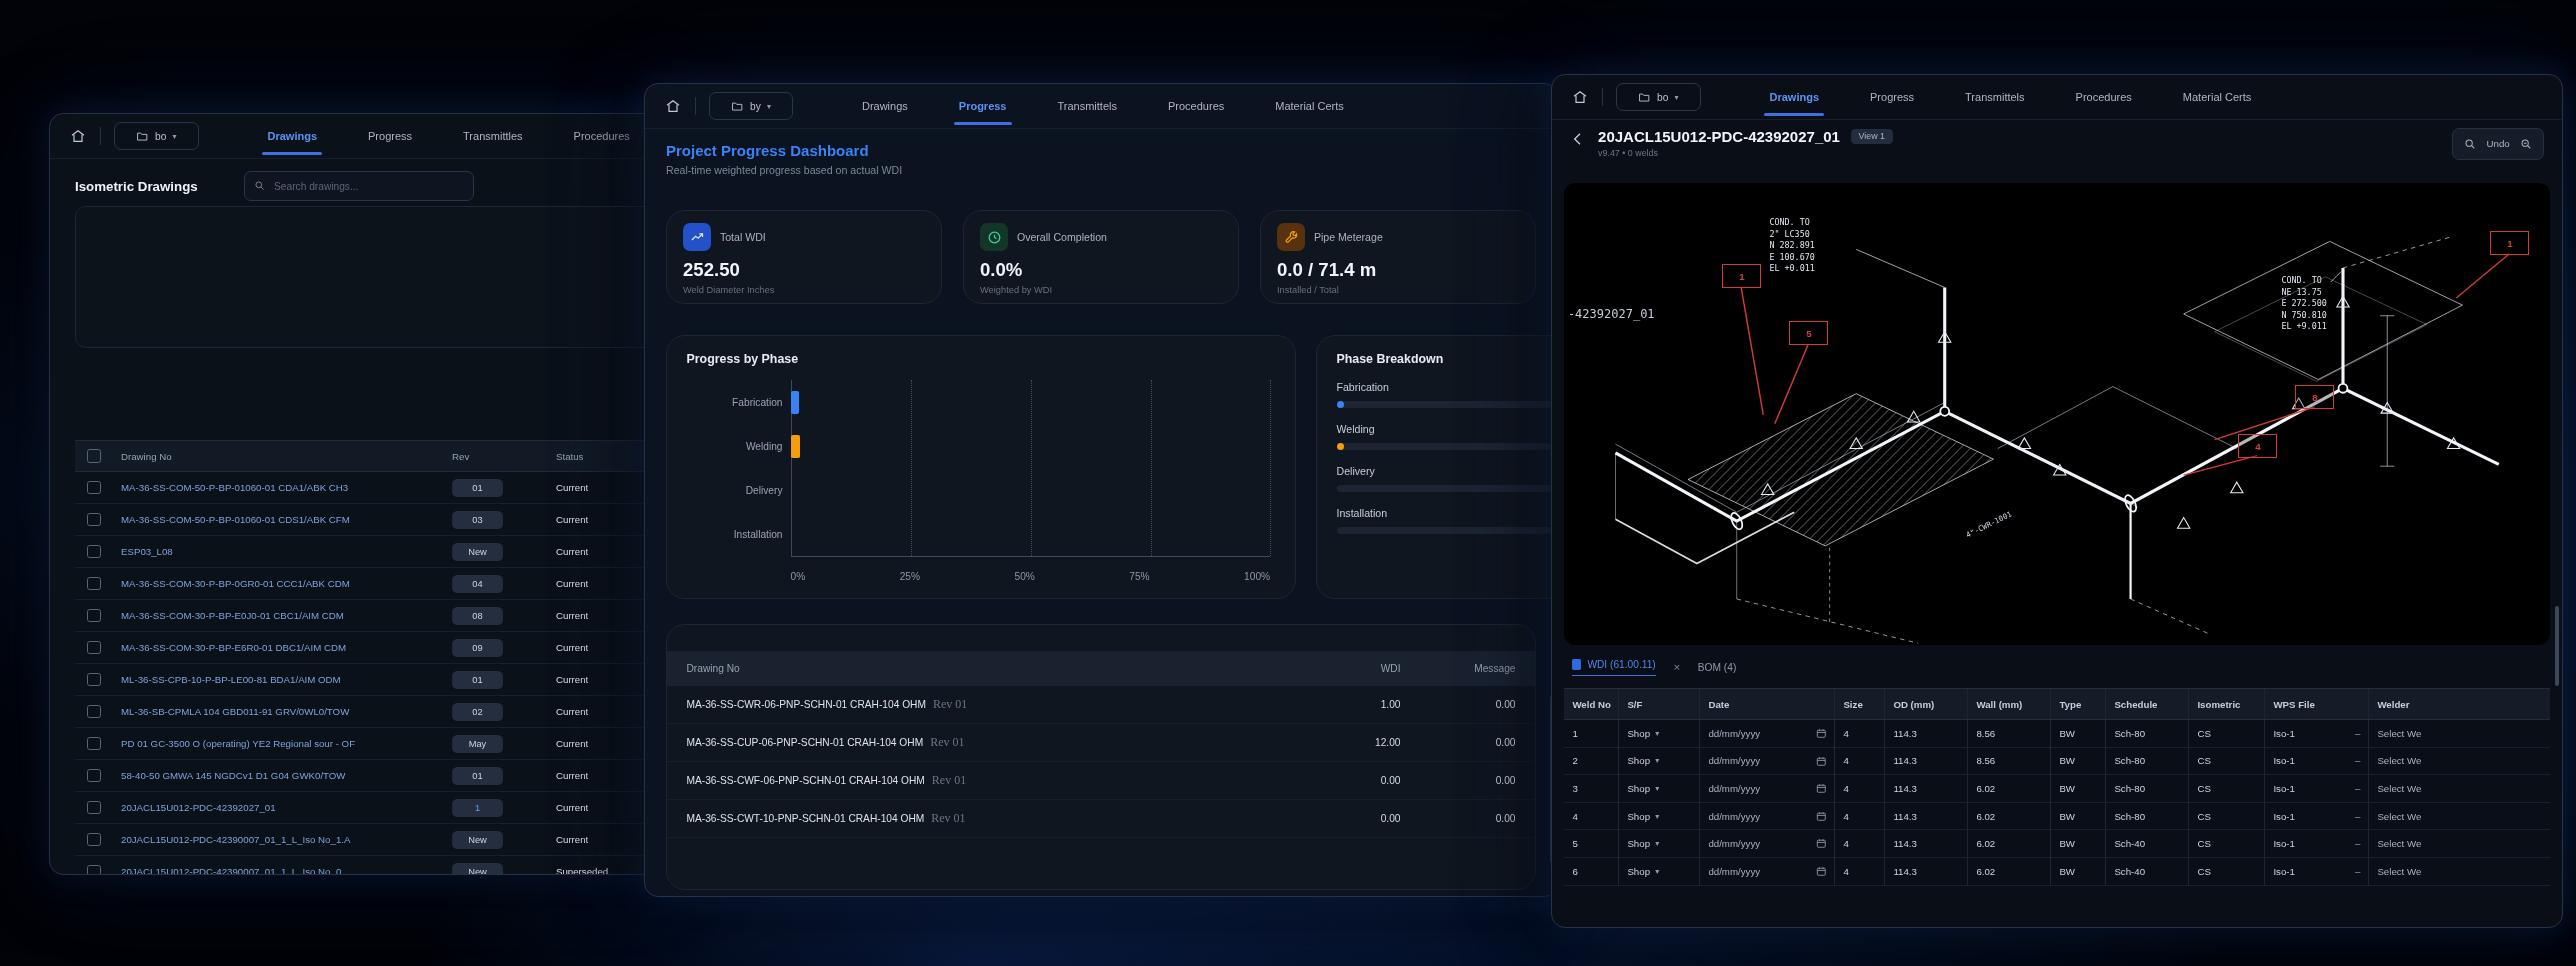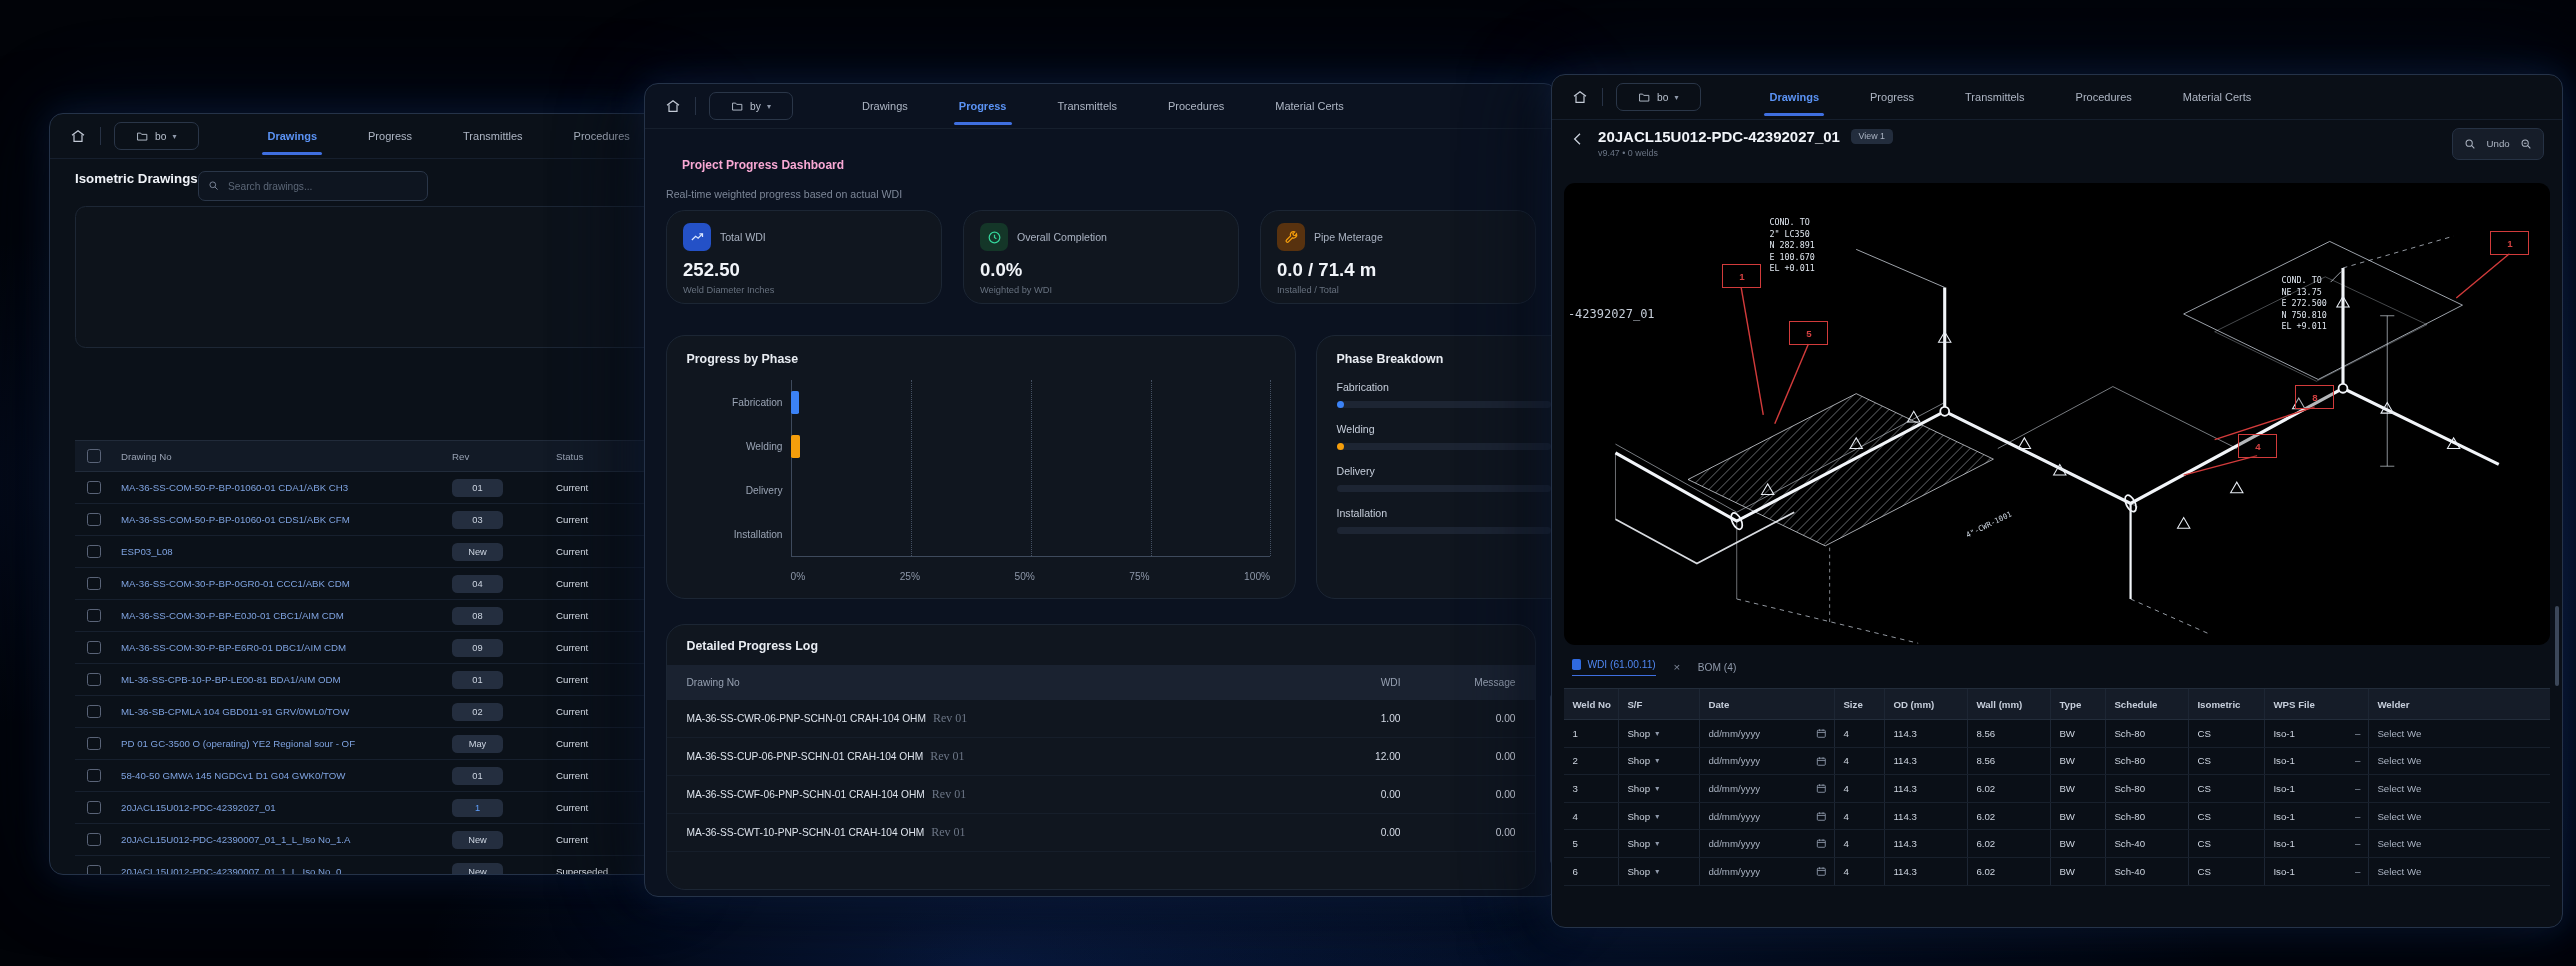--- a/index.html
+++ b/index.html
@@ -23,41 +23,41 @@
   .vdiv{width:0.9px;height:17.7px;background:#273245;margin:0 14px;}
   .chip{display:flex;align-items:center;gap:6.2px;height:26.6px;padding:0 21px;border:0.9px solid #2a3648;border-radius:7px;color:#b9c1ce;font-size:10.2px;}
   .chip svg{width:12.4px;height:12.4px;}
   .chev{font-size:8px;color:#8f99aa;}
   .tabs{display:flex;gap:51px;margin-left:69px;height:100%;align-items:stretch;}
   .tab{font-size:11px;color:#aeb6c4;display:flex;align-items:center;position:relative;cursor:pointer;white-space:nowrap;}
   .tab.v-active{color:#5b93f5;font-weight:bold;}
   .tab.v-active::after{content:"";position:absolute;left:-5.3px;right:-5.3px;bottom:3.5px;height:2.7px;border-radius:1.8px;background:#3f6fe0;}
 
   
-  .lw-head{position:absolute;top:57px;left:25px;right:14px;display:flex;}
+  .lw-head{position:absolute;top:57px;left:25px;right:14px;display:flex;align-items:center;gap:46px;}
   .lw-head h1{margin:0;font-size:13.3px;color:#f0f3f8;}
   .search{display:flex;align-items:center;gap:7px;width:211px;height:28px;border:0.9px solid #2a3648;border-radius:7px;padding:0 8.9px;background:#0e1520;}
   .search svg{width:11.5px;height:11.5px;color:#7b8598;flex:0 0 auto;}
   .search input{background:transparent;border:0;outline:0;color:#aab3c2;font-size:10.2px;width:100%;font-family:"Liberation Sans",sans-serif;}
   .search input::placeholder{color:#5b6676;}
   .dropzone{position:absolute;left:25px;right:14px;top:92px;height:140px;border:0.9px solid #1d2735;border-radius:10.6px;background:rgba(255,255,255,.012);}
   .ltable{position:absolute;left:25px;right:0px;top:326px;bottom:0;overflow:hidden;}
   .lhead,.lrow{display:grid;grid-template-columns:46px 1fr 104px 133px;align-items:center;}
   .lhead{height:30px;background:#121a26;border:0.9px solid #212b3a;border-left:0;border-right:0;color:#98a2b3;font-size:9.7px;}
   .lrow{height:31px;border-bottom:0.9px solid #17202e;}
   .cb{width:11.5px;height:11.5px;border:0.9px solid #5a6478;border-radius:2.7px;margin-left:12.4px;}
   .lc-no{color:#7fa3e0;font-size:9.7px;white-space:nowrap;overflow:hidden;text-overflow:ellipsis;padding-right:10.6px;cursor:pointer;}
   .lhead .lc-no{color:#98a2b3;cursor:default;}
   .pill{display:inline-flex;min-width:37px;height:18.6px;align-items:center;justify-content:center;background:#242e3f;border-radius:5.3px;color:#cdd5e1;font-size:9.3px;padding:0 7px;}
   .pill.v-1{color:#5fa0ff;}
   .lc-st{font-size:9.7px;color:#dbe1ea;}
 
   
   .mw-title{position:absolute;top:58px;left:21px;}
-  .mw-title h2{margin:16px;font-size:12px;color:#f9a8d4;}
+  .mw-title h2{margin:0;font-size:15px;color:#3b82f6;}
   .mw-sub{margin-top:5.3px;font-size:10.6px;color:#7d8798;}
   .stats{position:absolute;top:126px;left:21px;right:21px;display:flex;gap:21px;}
   .card{background:#10161f;border:0.9px solid #1c2634;border-radius:19px;}
   .scard{flex:1;height:94px;padding:12.4px 16px;box-sizing:border-box;}
   .scard-top{display:flex;align-items:center;gap:8.9px;}
   .sicon{width:28px;height:28px;border-radius:7px;display:flex;align-items:center;justify-content:center;flex:0 0 auto;}
   .sicon svg{width:15px;height:15px;}
   .s1 .sicon{background:#2451c7;color:#dbe7ff;}
   .s2 .sicon{background:#143628;color:#34d399;}
   .s3 .sicon{background:#58320f;color:#f59e0b;}
@@ -417,21 +417,20 @@
             <div class="blabel">Installation</div>
             <div class="btrack">
               <div class="bfill" style="width: 0%;"></div>
             </div>
           </div>
 
       </div>
     </div>
 
     <div class="card log-card">
-      <h3>Detailed Progress Log</h3>
       <div class="lg-head">
         <span>Drawing No</span>
         <span class="lg-num" style="color:#96a0b1">WDI</span>
         <span class="lg-num" style="color:#96a0b1">Message</span>
       </div>
       <div>
 
           <div class="lg-row">
             <span class="lg-no">
               <span>MA-36-SS-CWR-06-PNP-SCHN-01 CRAH-104 OHM</span>

